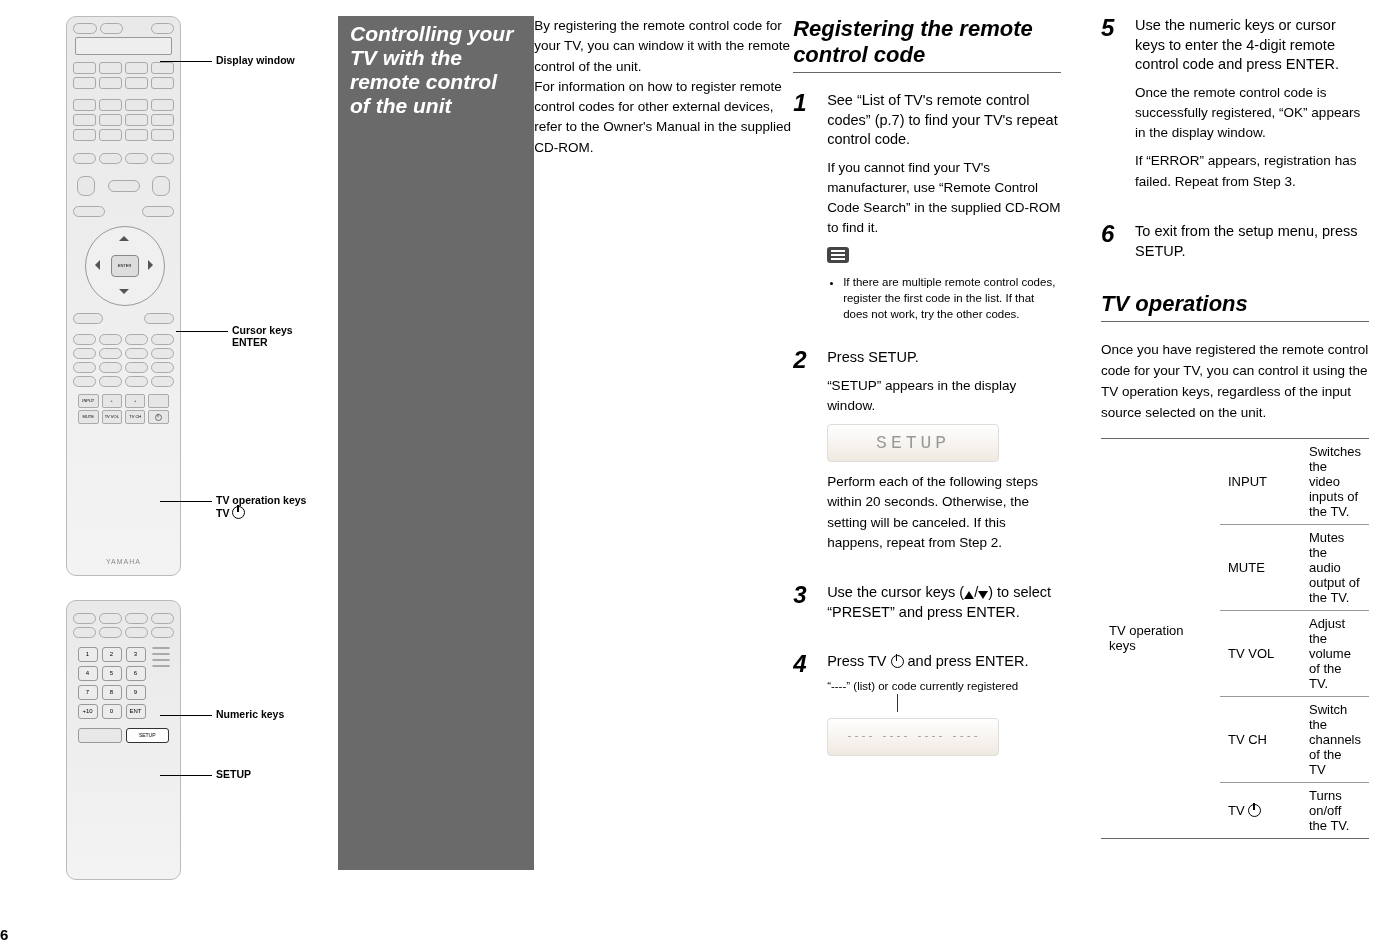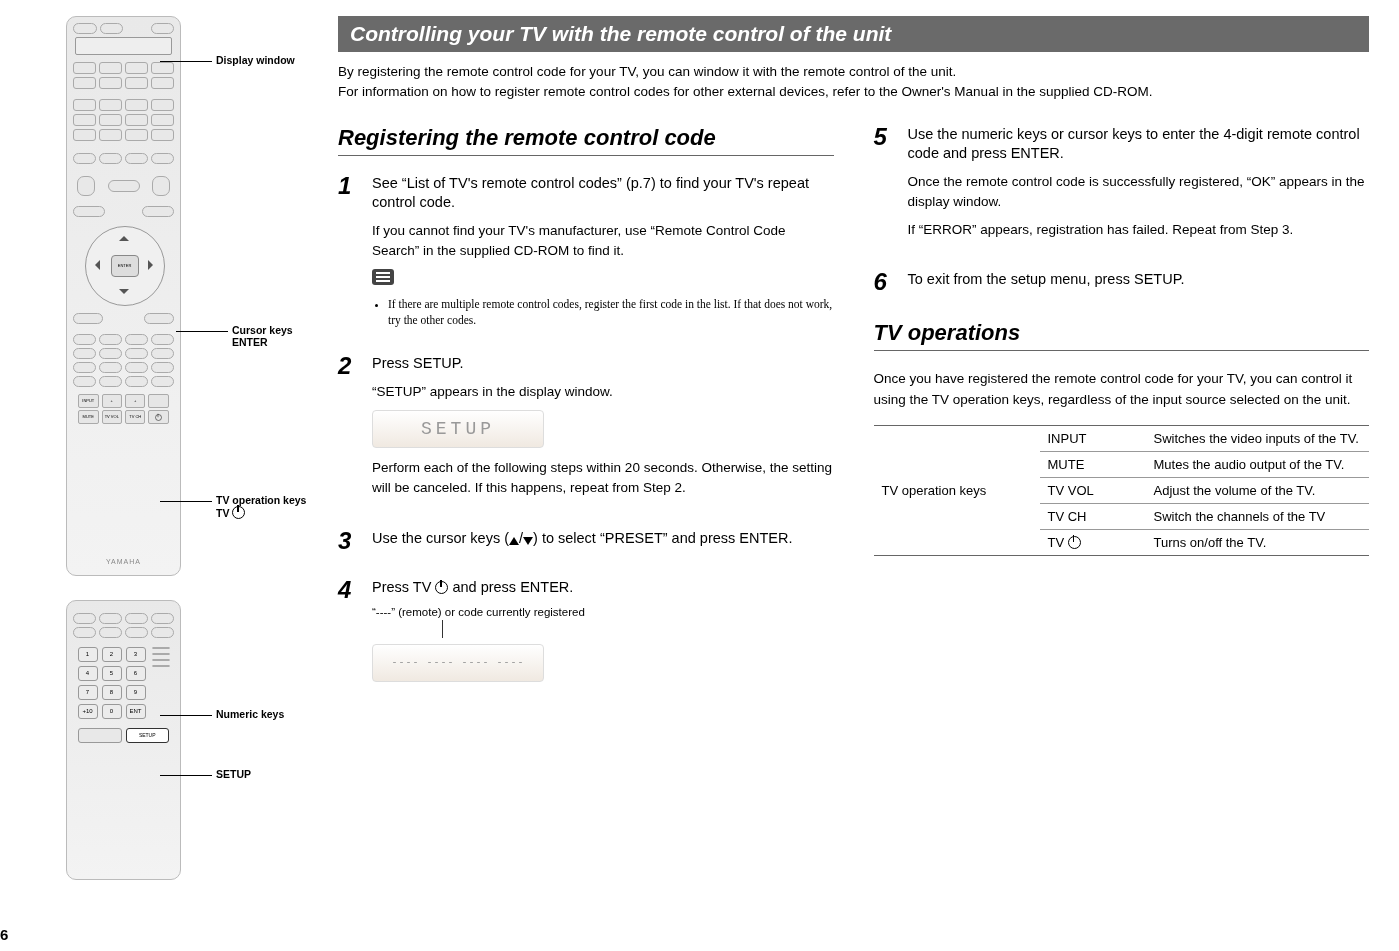--- a/index.html
+++ b/index.html
@@ -89,21 +89,21 @@
 
   
   .leader {
     position:absolute;font-size:10.5px;font-weight:bold;color:#000;white-space:pre-line;
   }
   .leader::before {
     content:"";position:absolute;left:-56px;top:7px;width:52px;height:1px;background:#000;
   }
 
   
-  .content-col { flex:1; display:flex; flex-direction:column; }
+  .content-col { flex:1; display:flex; flex-direction:row; }
   .banner {
     background:#6a6a6a;color:#fff;font-weight:bold;font-size:21px;
     padding:6px 12px;font-style:italic;margin-bottom:10px;
     font-family: Arial, Helvetica, sans-serif;
   }
   .intro { font-size:13.5px;line-height:1.5;margin-bottom:22px;}
   .two-col {
     display:flex;gap:40px;
   }
   .col { flex:1; }
@@ -118,21 +118,21 @@
     font-size:24px;font-weight:bold;font-style:italic;line-height:1;flex:0 0 22px;
   }
   .step-body { flex:1; }
   .step-title { font-weight:normal;font-size:14.5px;margin-bottom:8px;line-height:1.35;}
   .step-text { font-size:13.5px;line-height:1.5;margin-bottom:8px;}
   .note-icon {
     width:22px;height:16px;background:#444;border-radius:3px;display:inline-block;
     position:relative;margin-bottom:4px;
   }
   .note-icon::after{content:"";position:absolute;top:3px;left:4px;width:14px;height:2px;background:#fff;box-shadow:0 4px 0 #fff,0 8px 0 #fff;}
-  .note-list { font-size:11.5px;line-height:1.4;padding-left:10px;margin:4px 0;font-family:Liberation Serif, serif;}
+  .note-list { font-size:11.5px;line-height:1.4;padding-left:10px;margin:4px 0;}
   .note-list li { list-style:disc;margin-left:6px;}
   .lcd {
     width:170px;height:36px;margin:6px 0 10px;
     background:linear-gradient(180deg,#fff,#f0e9e1);
     border:1px solid #ddd;border-radius:4px;
     display:flex;align-items:center;justify-content:center;
     font-family:'Courier New',monospace;font-size:18px;letter-spacing:4px;color:#999;
   }
   .lcd.empty::after{content:"---- ---- ---- ----";font-size:10px;letter-spacing:1px;color:#999;}
   .caption { font-size:11.5px;margin-bottom:2px;}
@@ -374,21 +374,21 @@
               </div>
             </div>
           </div>
 
           <div class="step">
             <div class="step-no">4</div>
             <div class="step-body">
               <div class="step-title">
                 <span>Press TV </span><span class="power-icon"></span><span> and press ENTER.</span>
               </div>
-              <div class="caption">“----” (remote) or code currently registered</div>
+              <div class="caption">“----” (list) or code currently registered</div>
               <div class="caption-line"></div>
               <div class="lcd empty"></div>
             </div>
           </div>
         </div>
 
         <div class="col">
           <div class="step">
             <div class="step-no">5</div>
             <div class="step-body">

